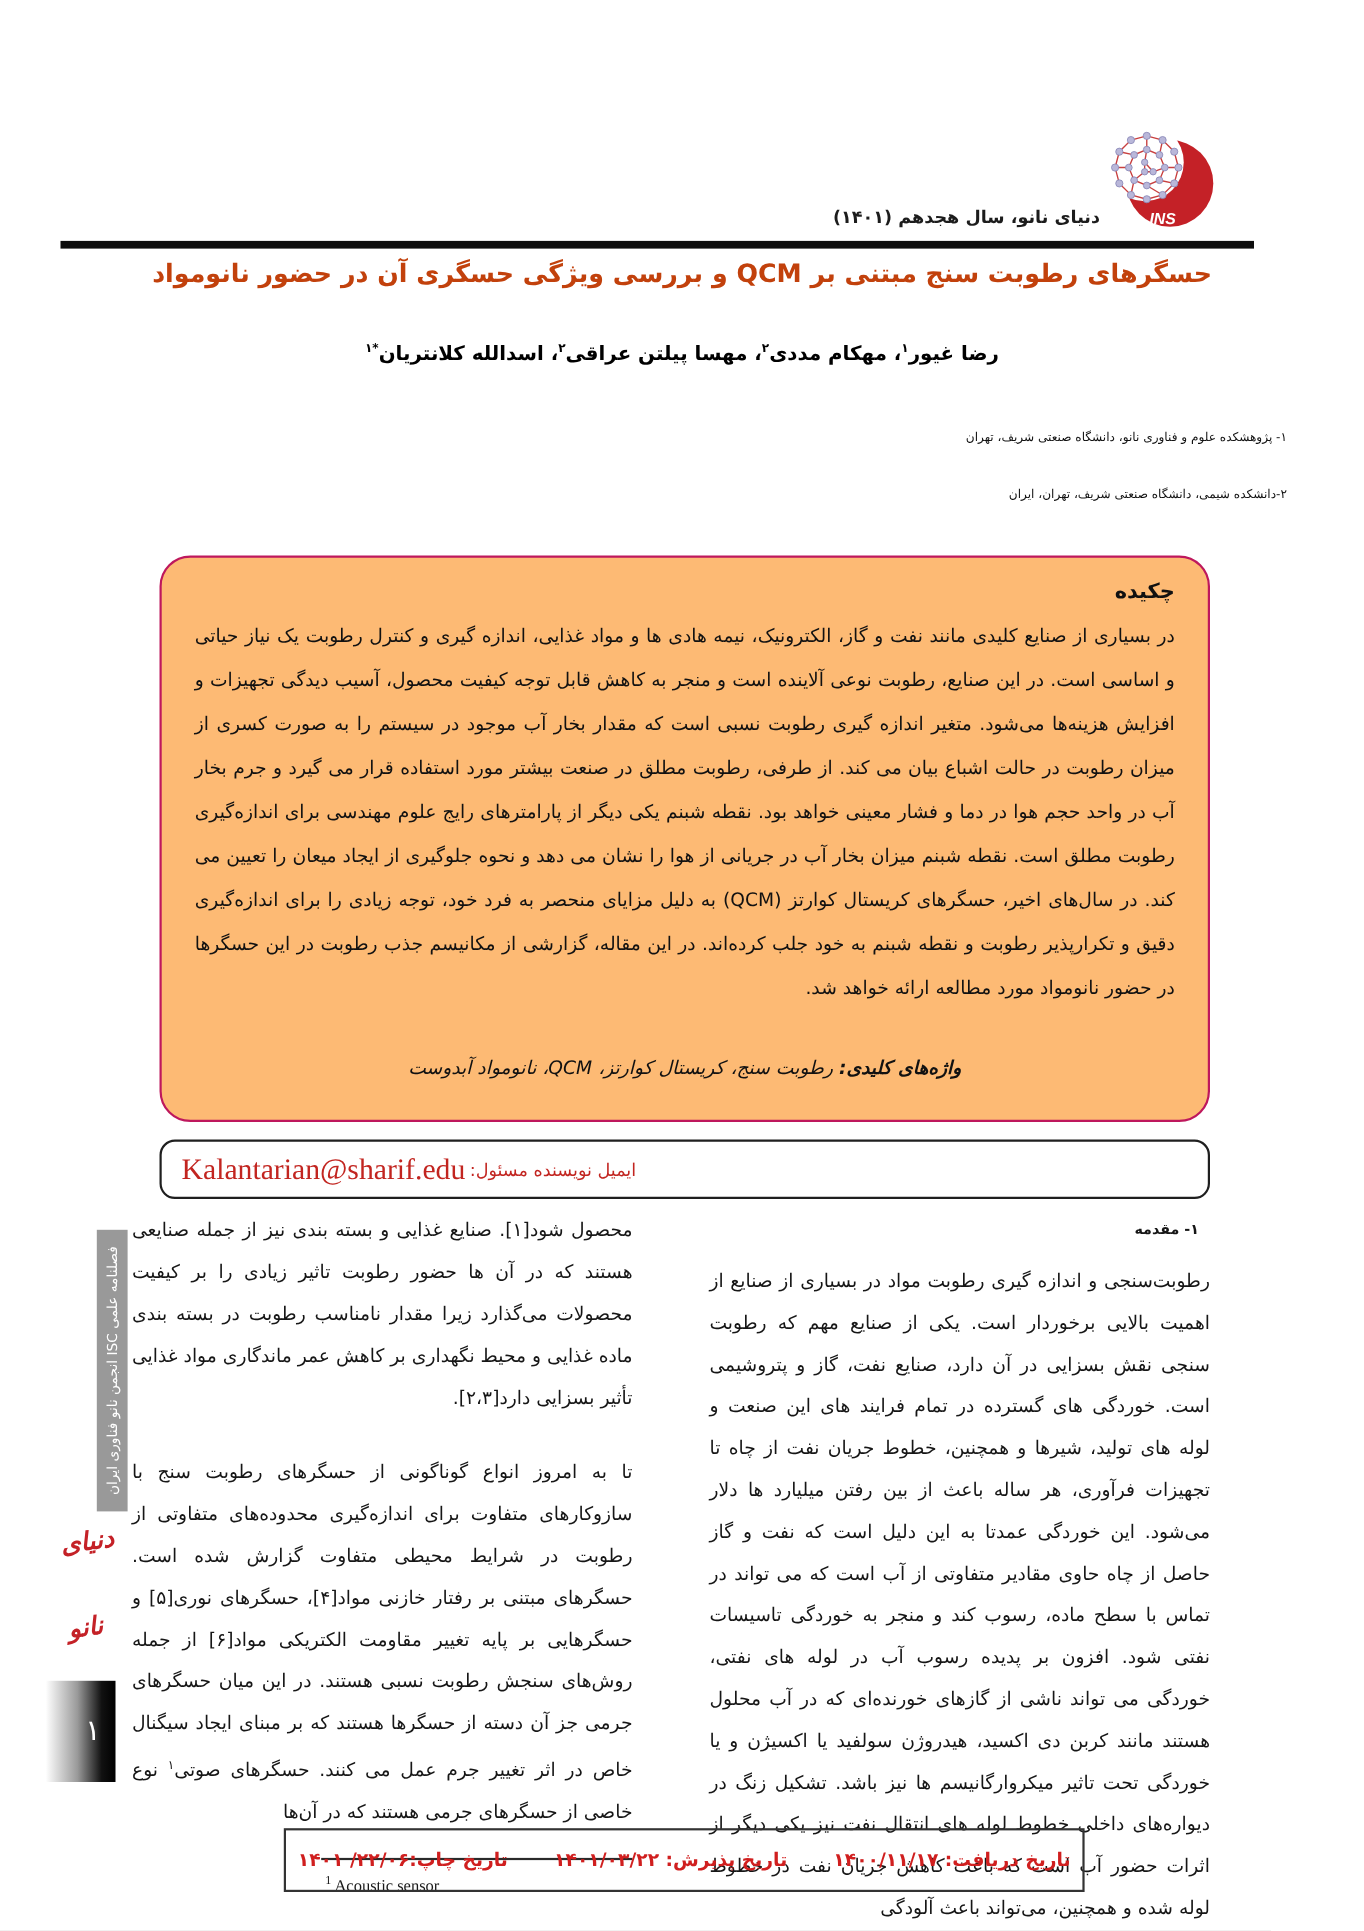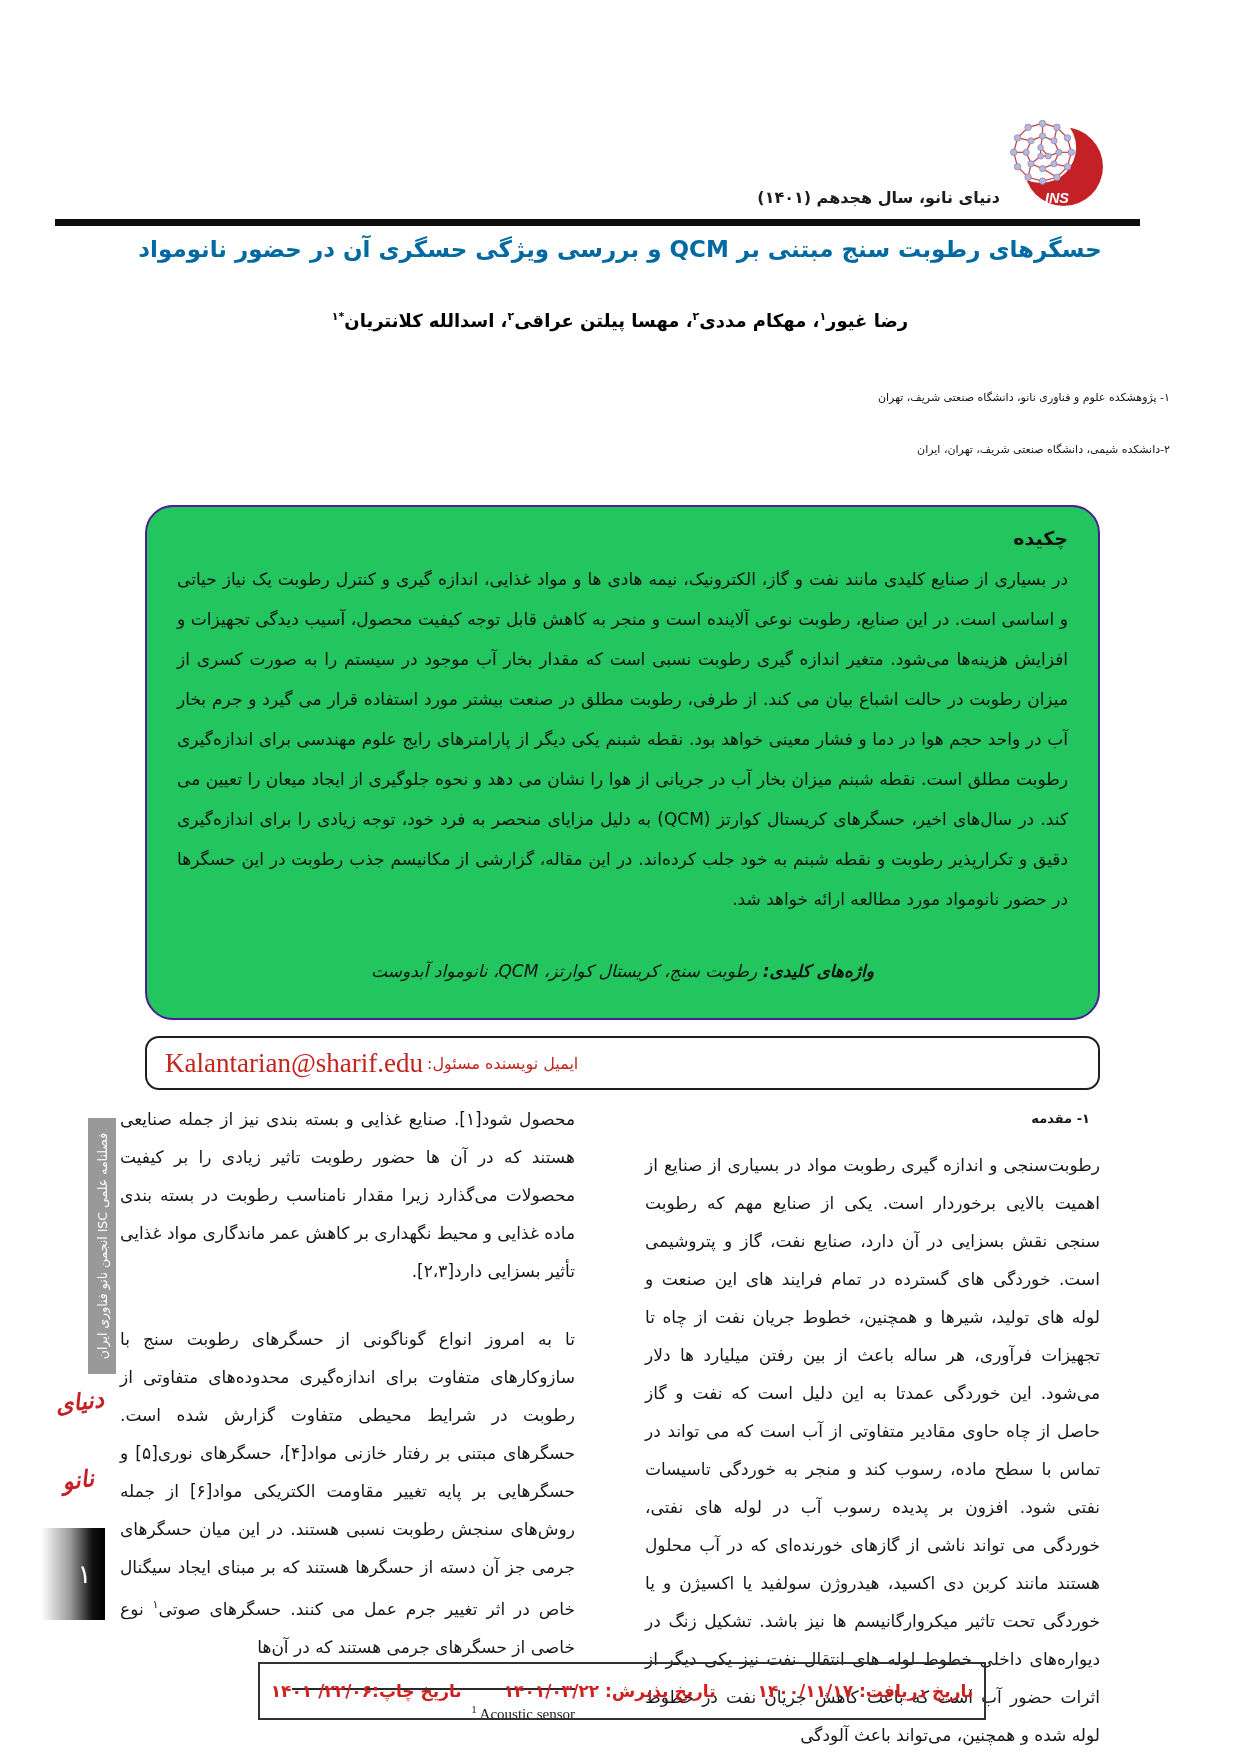--- a/index.html
+++ b/index.html
@@ -14,36 +14,36 @@
   .logo { position:absolute; left:1002px; top:112px; width:106px; height:96px; }
   .journal-line {
     position:absolute; top:188px; right:240px; direction:rtl;
     font-size:16px; font-weight:600; color:#1c1c1c; white-space:nowrap;
   }
   .top-rule { position:absolute; left:55px; top:219px; width:1085px; height:7px; background:#0d0d0d; }
 
   
   .title {
     position:absolute; left:70px; top:236px; width:1100px; direction:rtl;
-    text-align:center; font-size:23px; font-weight:bold; color:#0369a1;
+    text-align:center; font-size:23px; font-weight:bold; color:#c2410c;
   }
   .authors {
     position:absolute; left:70px; top:310px; width:1100px; direction:rtl;
     text-align:center; font-size:18px; font-weight:bold; color:#000;
   }
   .authors sup { font-size:11px; }
   .affils {
     position:absolute; left:70px; top:372px; width:1100px; direction:rtl;
     text-align:right; font-size:11px; line-height:52px; color:#111;
   }
 
   
   .abstract-box {
     position:absolute; left:145px; top:505px; width:955px; height:515px;
-    background:#22c55e; border:2px solid #4c1d95; border-radius:28px;
+    background:#fdba74; border:2px solid #be185d; border-radius:28px;
     padding:20px 30px; direction:rtl;
   }
   .abstract-heading { font-size:19px; font-weight:bold; margin-bottom:10px; }
   .abstract-text { font-size:17px; line-height:40px; text-align:justify; }
   .keywords { margin-top:42px; text-align:center; font-size:17px; font-style:italic; }
   .keywords .kw-label { font-weight:bold; }
 
   
   .email-box {
     position:absolute; left:145px; top:1036px; width:955px; height:54px;
@@ -59,21 +59,21 @@
     position:absolute; left:120px; top:1100px; width:980px;
     direction:rtl; display:flex; gap:70px;
   }
   .col { width:455px; font-size:17px; line-height:38px; text-align:justify; color:#161616; }
   .intro-heading { font-weight:bold; font-size:13px; margin-bottom:8px; margin-right:10px; }
   .col p { margin-bottom:0; }
   .col .para-gap { margin-top:30px; }
   .col sup { font-size:11px; }
   .footnote-rule { width:283px; height:2px; background:#2a2a2a; margin-top:22px; }
   .footnote {
-    direction:ltr; text-align:right; font-family:"Liberation Serif", serif;
+    direction:ltr; text-align:center; font-family:"Liberation Serif", serif;
     font-size:15px; line-height:22px; margin-top:8px; color:#1a1a1a;
   }
 
   
   .issn-bar {
     position:absolute; left:88px; top:1118px; width:28px; height:256px; background:#999999;
   }
   .issn-bar .txt {
     position:absolute; top:50%; left:50%;
     transform:translate(-50%,-50%) rotate(-90deg);

